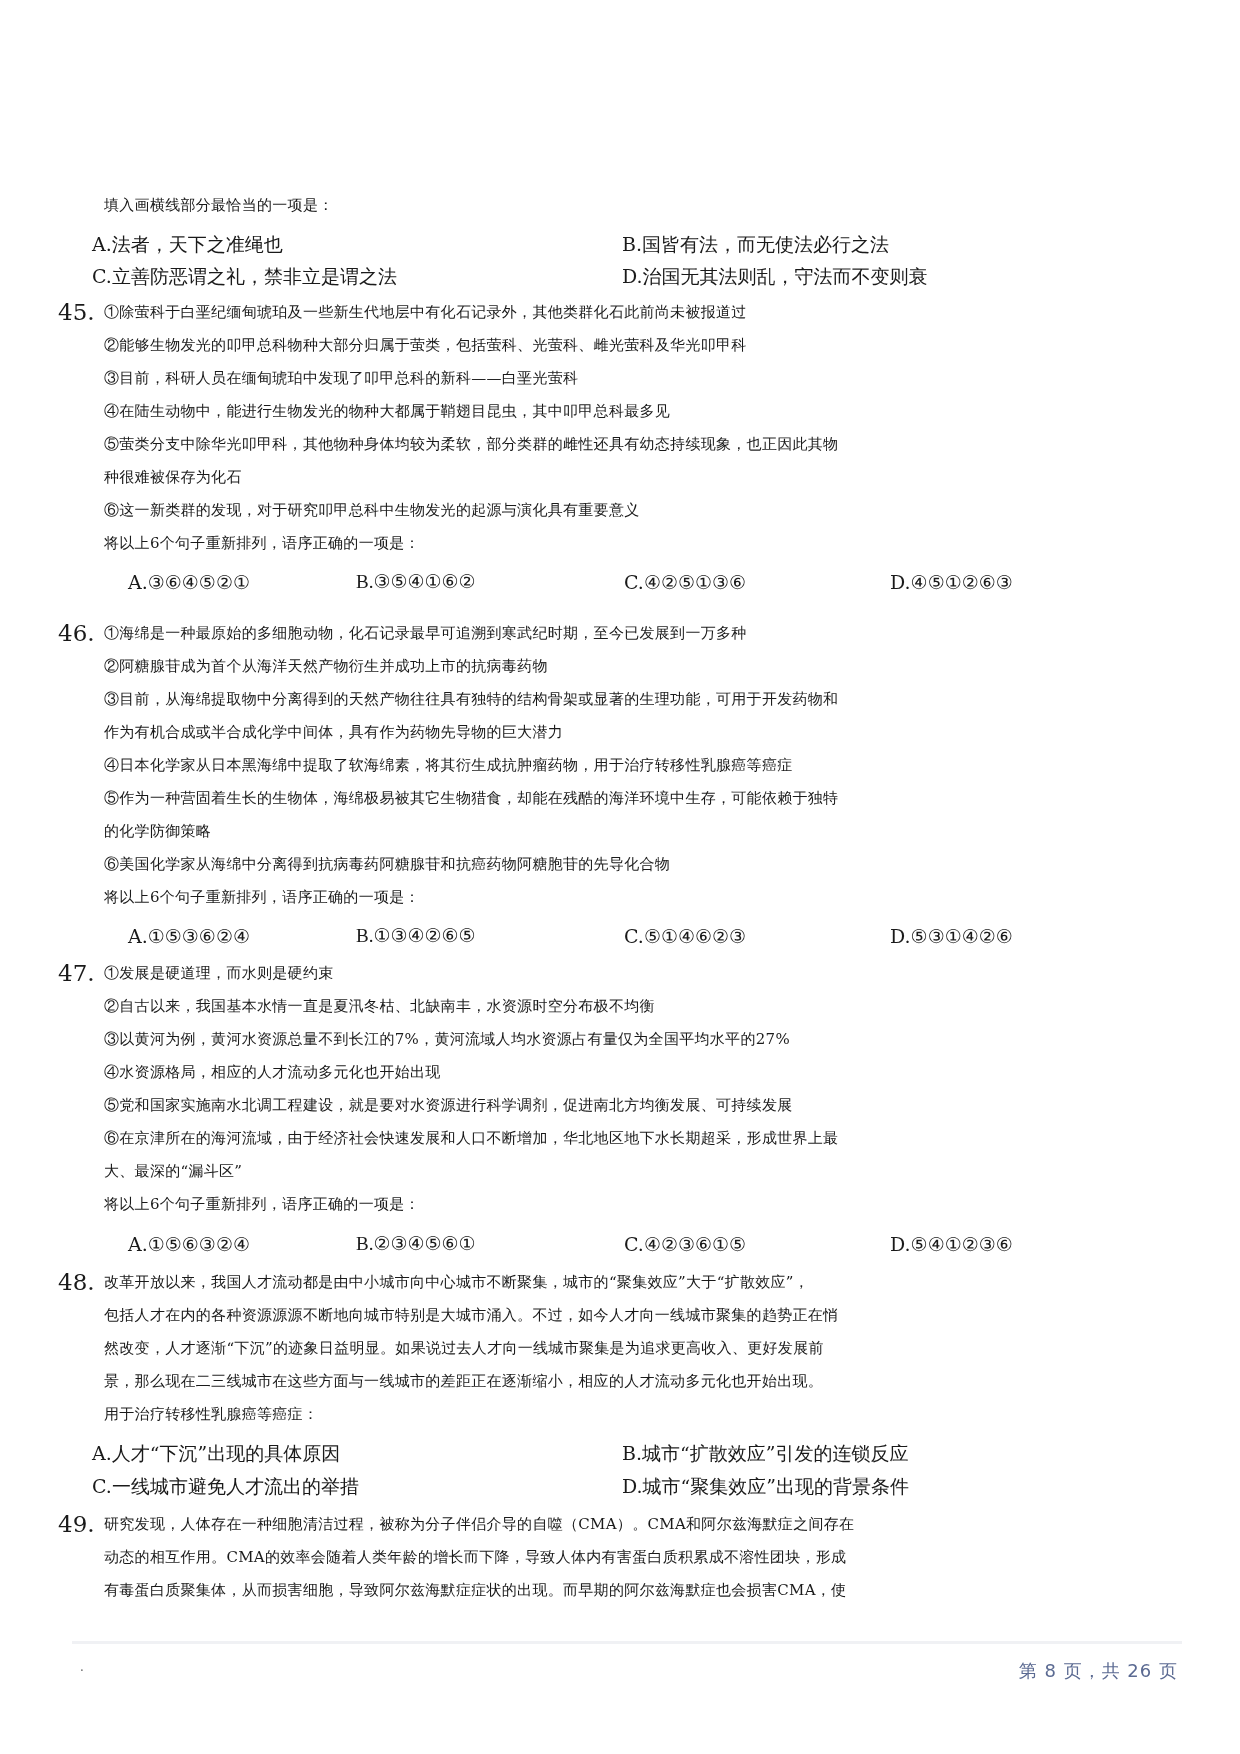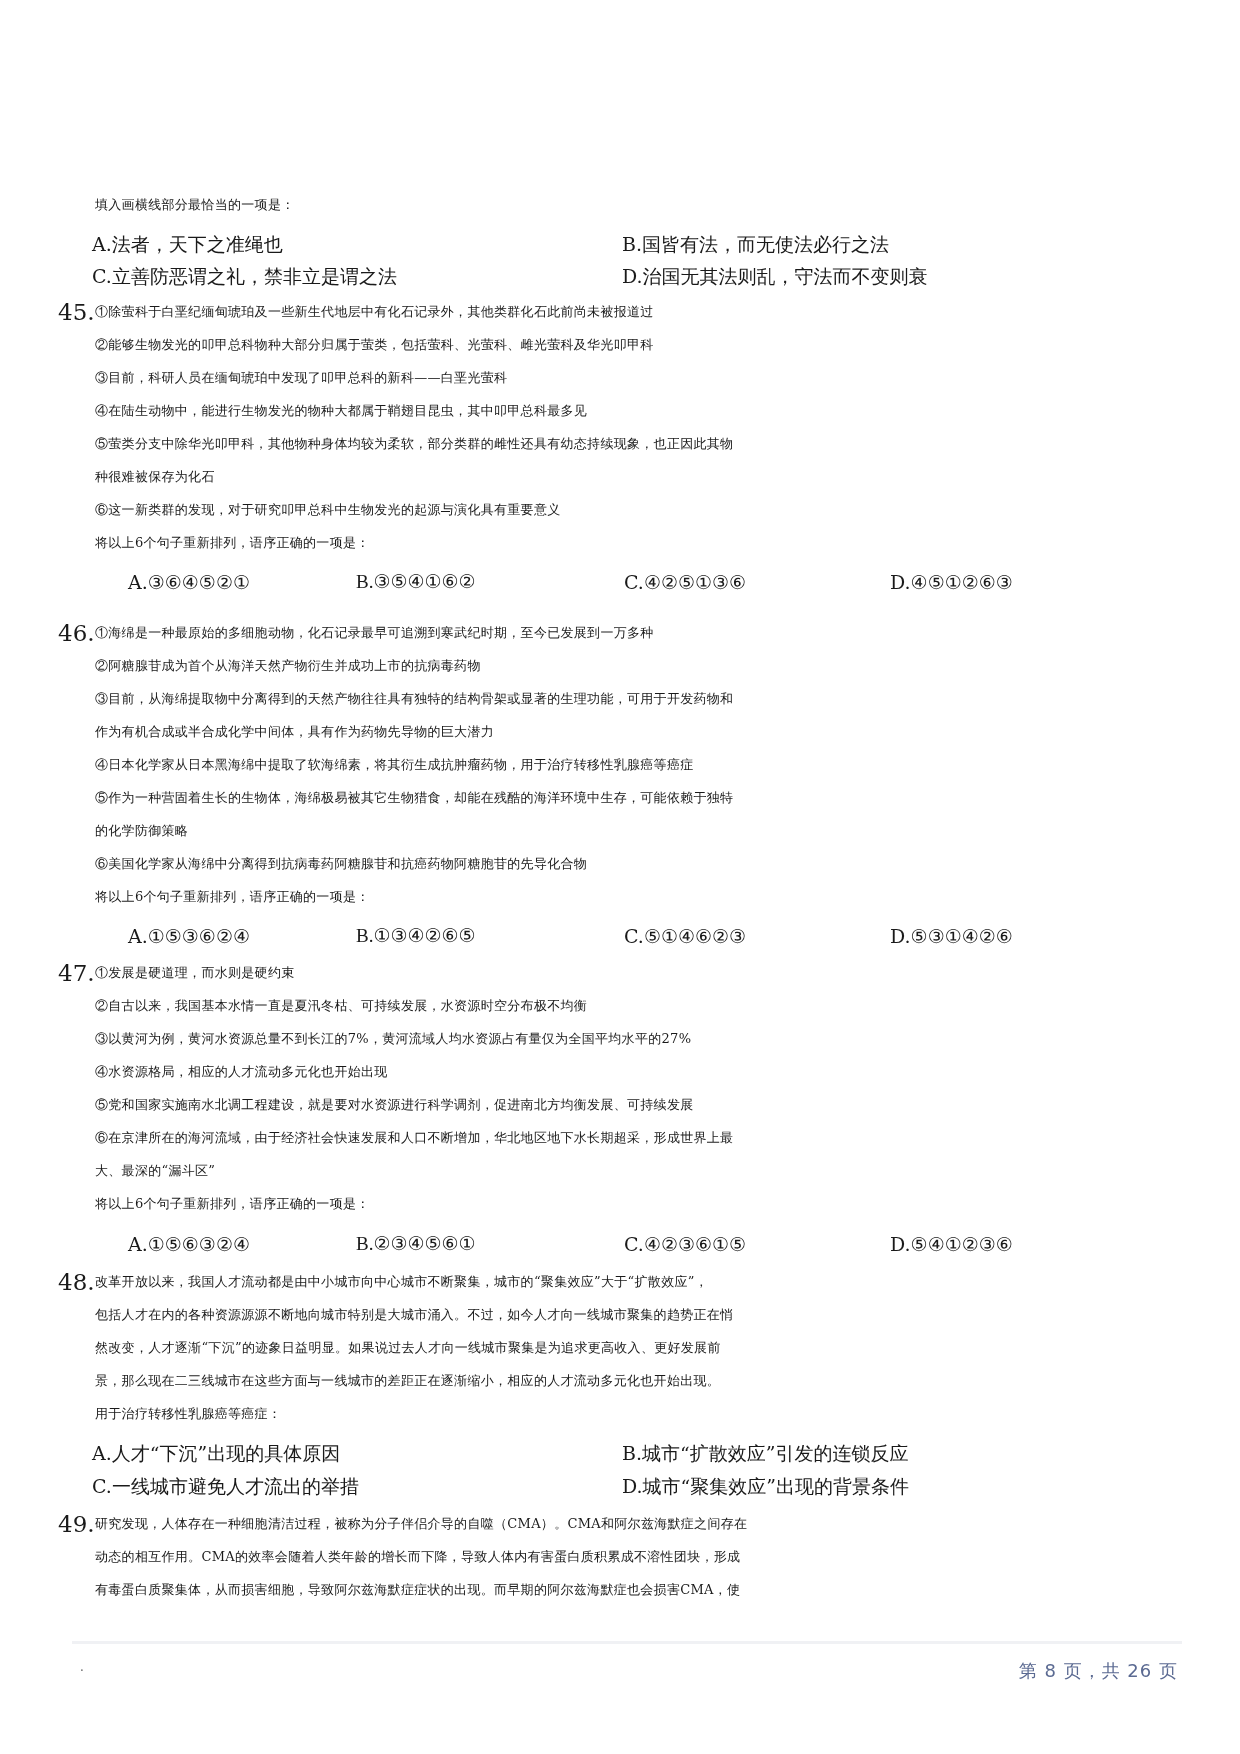--- a/index.html
+++ b/index.html
@@ -1,18 +1,18 @@
 <!DOCTYPE html>
 <html><head>
 <meta charset="utf-8">
 <style>
   html, body { margin: 0; padding: 0; background: #ffffff; }
   body { width: 1240px; height: 1754px; position: relative; overflow: hidden;
          font-family: "DejaVu Serif", "Liberation Serif", serif; color: #1a1a1a; }
-  .line { position: absolute; left: 95px; font-size: 13px; line-height: 24px; white-space: nowrap; letter-spacing: 0.3px; }
+  .line { position: absolute; left: 104px; font-size: 15px; line-height: 24px; white-space: nowrap; letter-spacing: 0.3px; }
   .qnum { position: absolute; left: 58px; font-size: 23px; line-height: 24px; white-space: nowrap; }
   .opt { position: absolute; font-size: 19px; line-height: 24px; white-space: nowrap; }
   .col-a { left: 92px; text-align: right; } .col-b2 { left: 622px; }
   .col4-a { left: 92px; margin-left: 36px; } .col4-b { left: 356px; font-family: Liberation Serif, serif; } .col4-c { left: 624px; } .col4-d { left: 890px; }
   .footer-rule { position: absolute; left: 72px; width: 1110px; top: 1641px; height: 3px; background: #f0f1f4; }
   .footer-dot { position: absolute; left: 80px; top: 1664px; font-size: 12px; color: #666; }
   .footer-page { position: absolute; right: 62px; top: 1659px; font-size: 18px; color: #5b6a92;
                  font-family: "DejaVu Sans", "Liberation Sans", sans-serif; letter-spacing: 1px; }
 </style>
 </head>
@@ -48,21 +48,21 @@
 <div class="line" style="top:819px">的化学防御策略</div>
 <div class="line" style="top:852px">⑥美国化学家从海绵中分离得到抗病毒药阿糖腺苷和抗癌药物阿糖胞苷的先导化合物</div>
 <div class="line" style="top:885px">将以上6个句子重新排列，语序正确的一项是：</div>
 <div class="opt col4-a" style="top:924px">A.①⑤③⑥②④</div>
 <div class="opt col4-b" style="top:924px">B.①③④②⑥⑤</div>
 <div class="opt col4-c" style="top:924px">C.⑤①④⑥②③</div>
 <div class="opt col4-d" style="top:924px">D.⑤③①④②⑥</div>
 
 <div class="qnum" style="top:961px">47.</div>
 <div class="line" style="top:961px">①发展是硬道理，而水则是硬约束</div>
-<div class="line" style="top:994px">②自古以来，我国基本水情一直是夏汛冬枯、可持续发展，水资源时空分布极不均衡</div>
+<div class="line" style="top:994px">②自古以来，我国基本水情一直是夏汛冬枯、北缺南丰，水资源时空分布极不均衡</div>
 <div class="line" style="top:1027px">③以黄河为例，黄河水资源总量不到长江的7%，黄河流域人均水资源占有量仅为全国平均水平的27%</div>
 <div class="line" style="top:1060px">④水资源格局，相应的人才流动多元化也开始出现</div>
 <div class="line" style="top:1093px">⑤党和国家实施南水北调工程建设，就是要对水资源进行科学调剂，促进南北方均衡发展、可持续发展</div>
 <div class="line" style="top:1126px">⑥在京津所在的海河流域，由于经济社会快速发展和人口不断增加，华北地区地下水长期超采，形成世界上最</div>
 <div class="line" style="top:1159px">大、最深的“漏斗区”</div>
 <div class="line" style="top:1192px">将以上6个句子重新排列，语序正确的一项是：</div>
 <div class="opt col4-a" style="top:1232px">A.①⑤⑥③②④</div>
 <div class="opt col4-b" style="top:1232px">B.②③④⑤⑥①</div>
 <div class="opt col4-c" style="top:1232px">C.④②③⑥①⑤</div>
 <div class="opt col4-d" style="top:1232px">D.⑤④①②③⑥</div>

